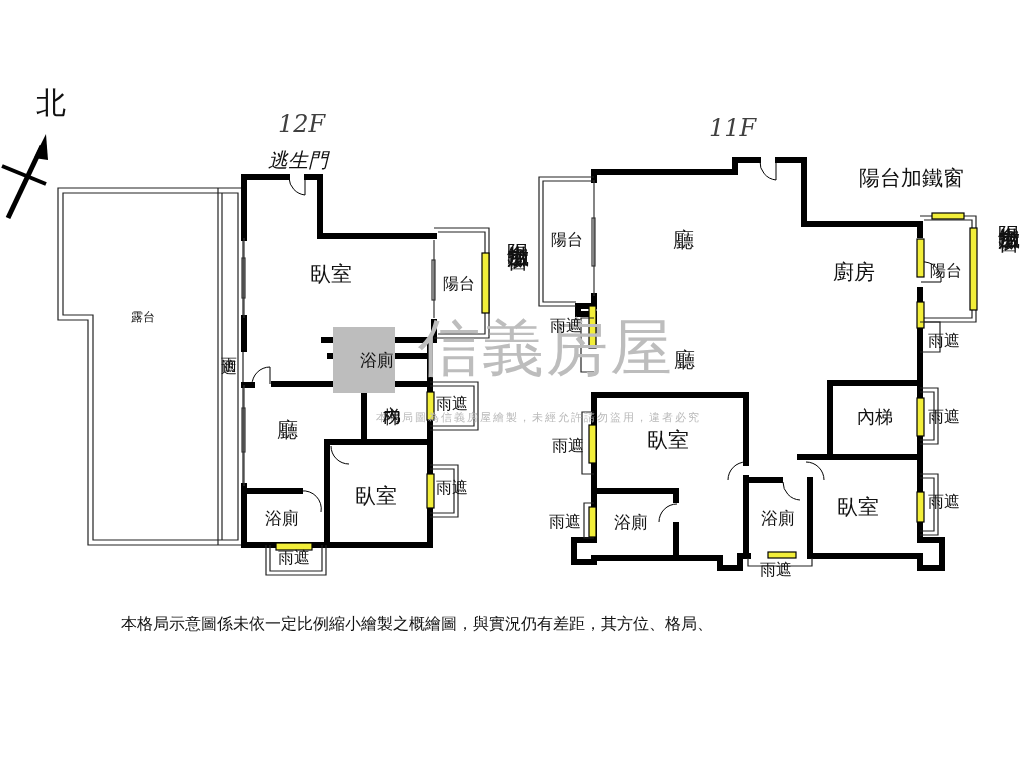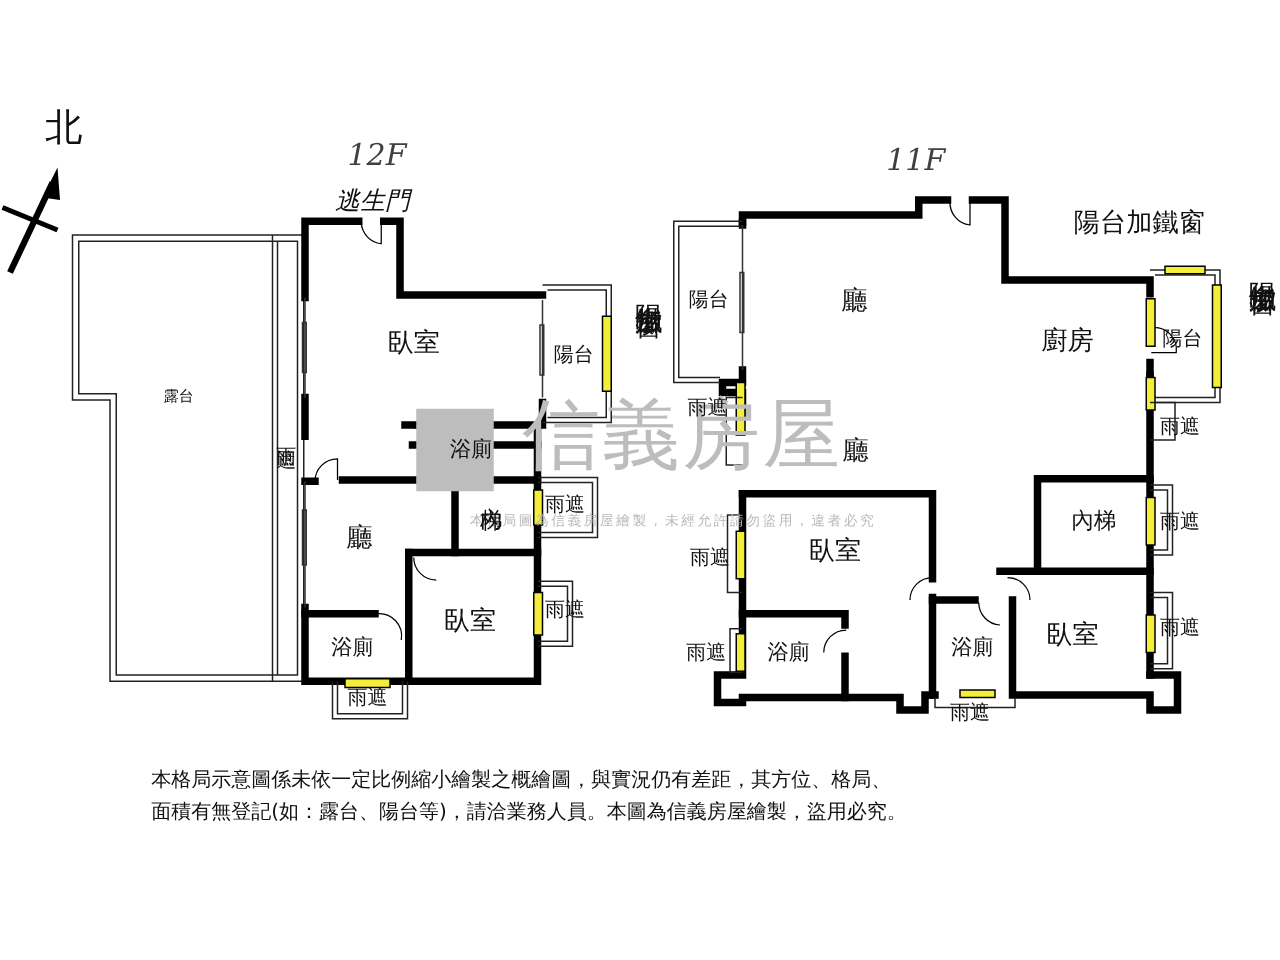--- a/index.html
+++ b/index.html
@@ -191,14 +191,13 @@
 <div class="lbl small" style="left:550px;top:318px;font-size:16px;">雨遮</div>
 <div class="lbl small" style="left:552px;top:438px;font-size:16px;">雨遮</div>
 <div class="lbl small" style="left:549px;top:514px;font-size:16px;">雨遮</div>
 <div class="lbl small" style="left:928px;top:333px;font-size:16px;">雨遮</div>
 <div class="lbl small" style="left:928px;top:409px;font-size:16px;">雨遮</div>
 <div class="lbl small" style="left:928px;top:494px;font-size:16px;">雨遮</div>
 <div class="lbl small" style="left:760px;top:562px;font-size:16px;">雨遮</div>
 
 <div class="disclaimer">
   <div>本格局示意圖係未依一定比例縮小繪製之概繪圖，與實況仍有差距，其方位、格局、</div>
-  <div>面積有無登記(如：露台、陽台等)，請洽業務人員。本圖為信義房屋繪製，盜用必究。</div>
 </div>
 
 </body></html>

